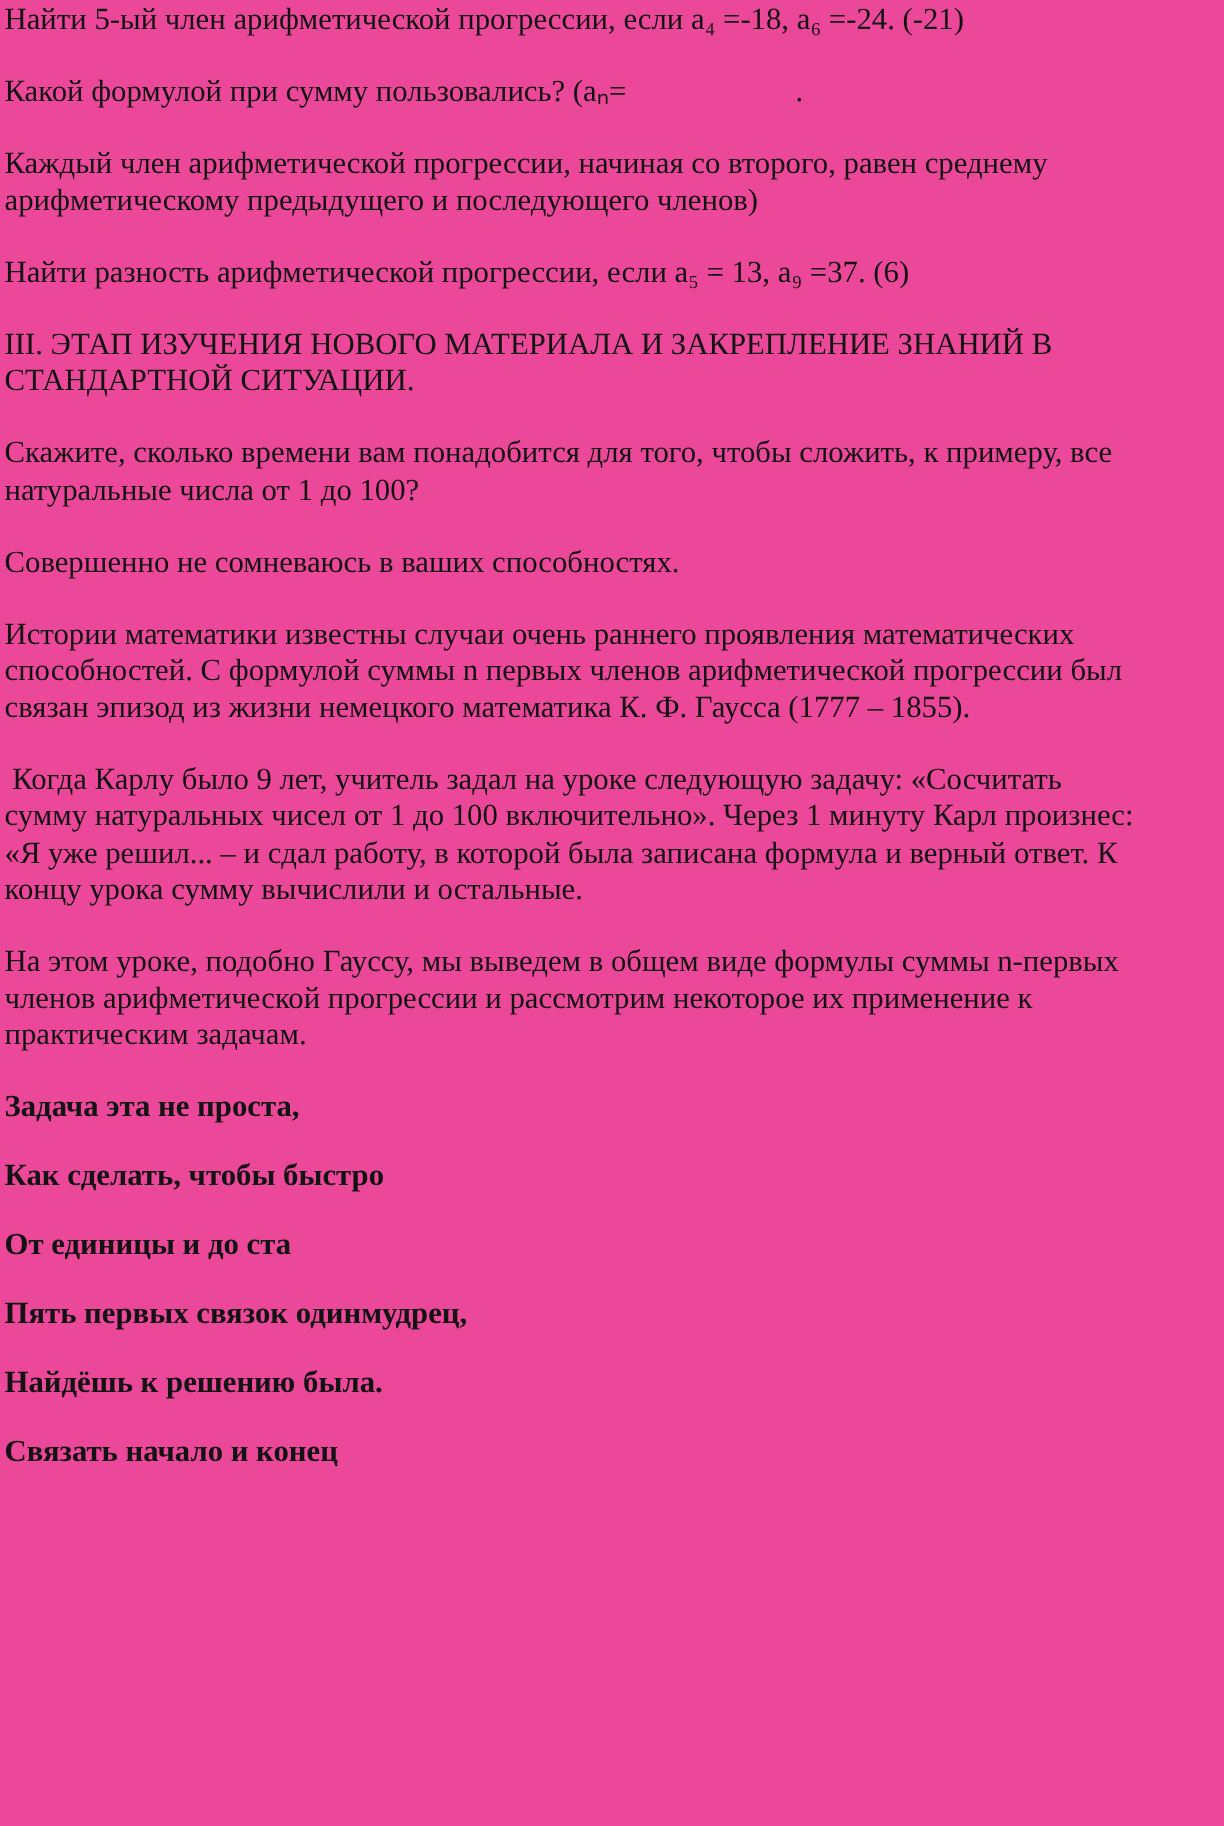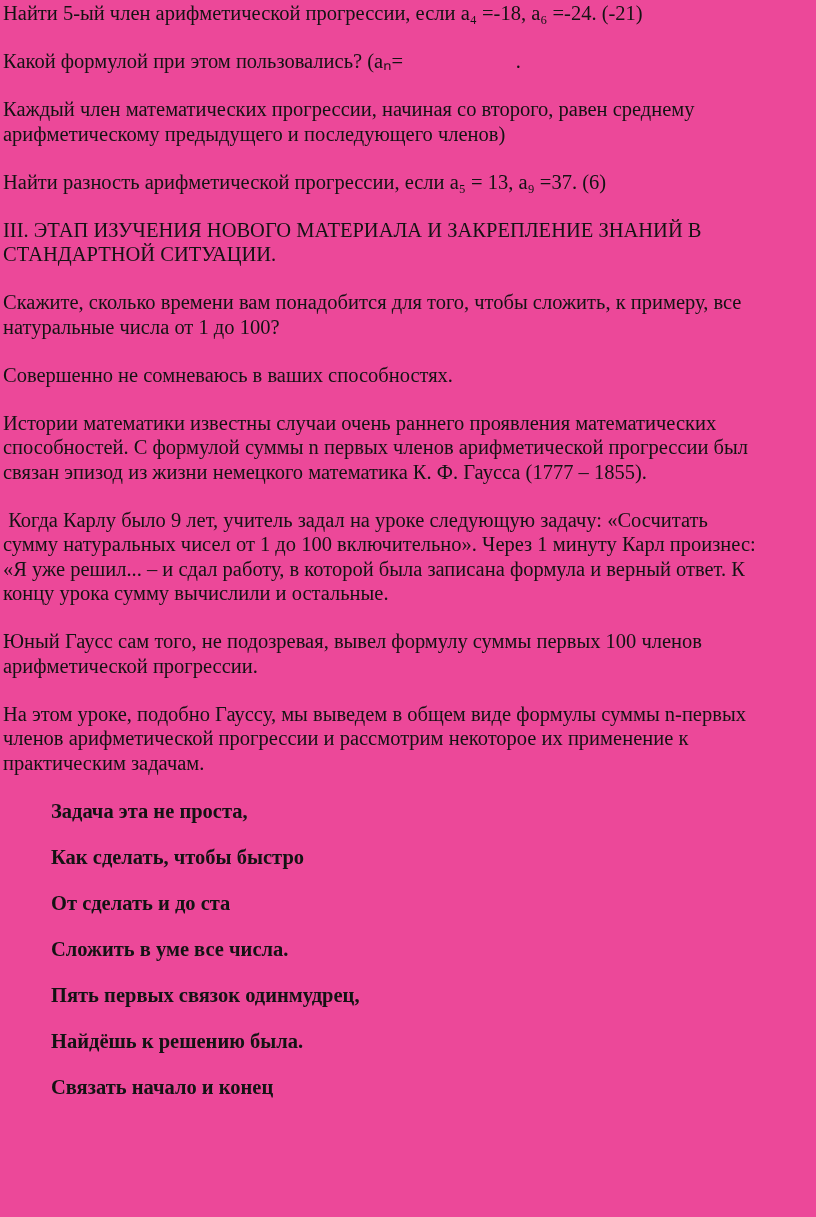--- a/index.html
+++ b/index.html
@@ -23,52 +23,48 @@
     color: #131313;
     background: #ec4899;
   }
   .page p {
     margin: 0 0 23.5px 0;
     white-space: pre; 
   }
   .page p.bold {
     font-weight: 700;
     margin-bottom: 21.5px;
-    margin-left: 48px;
   }
   .page p:last-child {
     margin-bottom: 0;
   }
 </style>
 </head>
 <body>
 
 <div class="page">
   <p>Найти 5-ый член арифметической прогрессии, если a₄ =-18, a₆ =-24. (-21)</p>
-  <p>Какой формулой при этом пользовались? (aₙ=                      .</p>
-  <p>Каждый член математических прогрессии, начиная со второго, равен среднему
+  <p>Какой формулой при сумму пользовались? (aₙ=                      .</p>
+  <p>Каждый член арифметической прогрессии, начиная со второго, равен среднему
 арифметическому предыдущего и последующего членов)</p>
   <p>Найти разность арифметической прогрессии, если a₅ = 13, a₉ =37. (6)</p>
   <p>III. ЭТАП ИЗУЧЕНИЯ НОВОГО МАТЕРИАЛА И ЗАКРЕПЛЕНИЕ ЗНАНИЙ В
 СТАНДАРТНОЙ СИТУАЦИИ.</p>
   <p>Скажите, сколько времени вам понадобится для того, чтобы сложить, к примеру, все
 натуральные числа от 1 до 100?</p>
   <p>Совершенно не сомневаюсь в ваших способностях.</p>
   <p>Истории математики известны случаи очень раннего проявления математических
 способностей. С формулой суммы n первых членов арифметической прогрессии был
 связан эпизод из жизни немецкого математика К. Ф. Гаусса (1777 – 1855).</p>
   <p> Когда Карлу было 9 лет, учитель задал на уроке следующую задачу: «Сосчитать
 сумму натуральных чисел от 1 до 100 включительно». Через 1 минуту Карл произнес:
 «Я уже решил... – и сдал работу, в которой была записана формула и верный ответ. К
 концу урока сумму вычислили и остальные.</p>
-  <p>Юный Гаусс сам того, не подозревая, вывел формулу суммы первых 100 членов
-арифметической прогрессии.</p>
   <p>На этом уроке, подобно Гауссу, мы выведем в общем виде формулы суммы n-первых
 членов арифметической прогрессии и рассмотрим некоторое их применение к
 практическим задачам.</p>
   <p class="bold">Задача эта не проста,</p>
   <p class="bold">Как сделать, чтобы быстро</p>
-  <p class="bold">От сделать и до ста</p>
-  <p class="bold">Сложить в уме все числа.</p>
+  <p class="bold">От единицы и до ста</p>
   <p class="bold">Пять первых связок одинмудрец,</p>
   <p class="bold">Найдёшь к решению была.</p>
   <p class="bold">Связать начало и конец</p>
 </div>
 
 </body></html>

